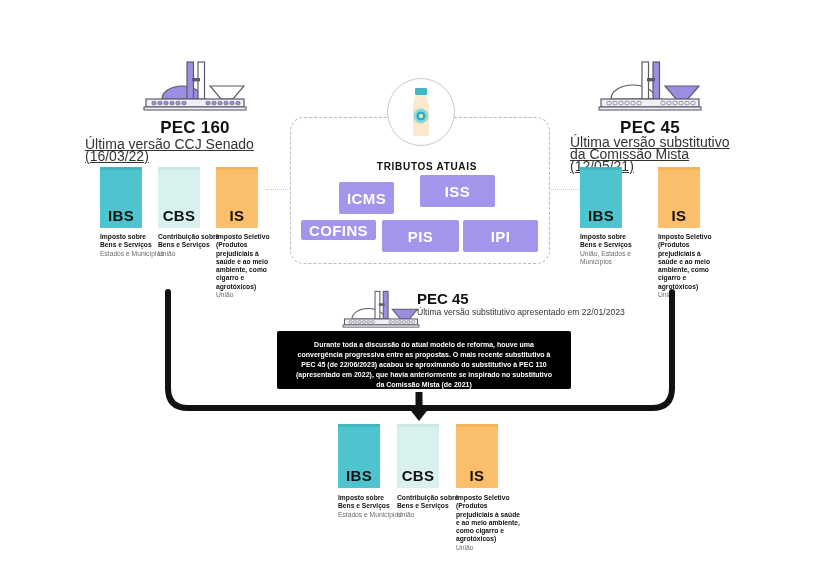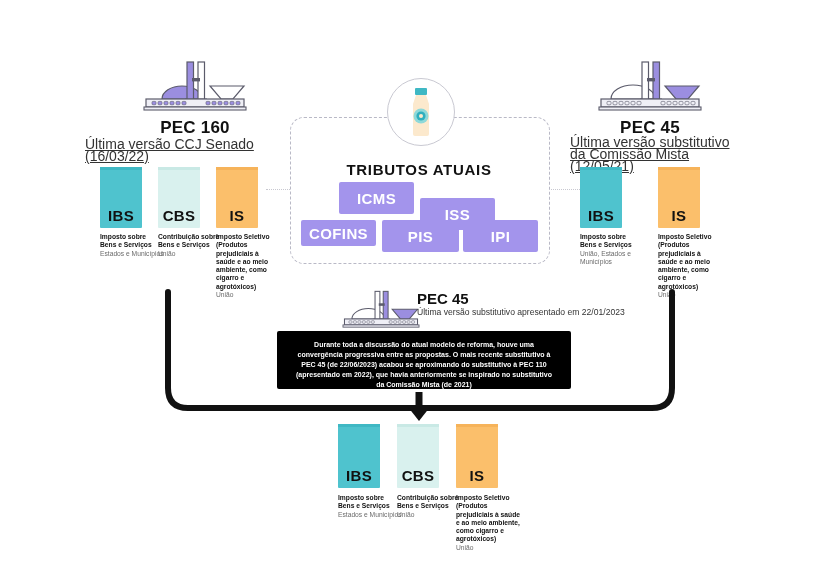--- a/index.html
+++ b/index.html
@@ -40,21 +40,21 @@
   }
   .desc .bold{font-weight:bold;}
   .desc .light{color:#6b6b6b;font-weight:400;display:block;}
 
   
   .dashed-panel{
     position:absolute;border:1.4px dashed #b9b9c6;border-radius:14px;background:#fff;
   }
   .tributos-title{
     position:absolute;left:0;right:0;text-align:center;
-    font-size:15px;font-weight:bold;letter-spacing:.7px;color:#111;
+    font-size:10px;font-weight:bold;letter-spacing:.7px;color:#111;padding-left:8px;
   }
   .tax-box{
     position:absolute;background:#a394ec;border-radius:2px;
     color:#ffffff;font-weight:bold;display:flex;align-items:center;justify-content:center;
     font-size:15px;letter-spacing:.4px;
   }
   .bottle-circle{
     position:absolute;border:1.3px solid #c9c9d2;border-radius:50%;background:#fff;
   }
 
@@ -145,23 +145,23 @@
       <rect x="27" y="9" width="12" height="7" rx="1" fill="#3FB8C4"></rect>
       <path d="M28 16 L38 16 L41 25 L41 55 Q41 57 39 57 L27 57 Q25 57 25 55 L25 25 Z" fill="#FCE9CD"></path>
       <circle cx="33" cy="37" r="7.5" fill="#8FD9D9"></circle>
       <circle cx="33" cy="37" r="4.6" fill="#2FAFBE"></circle>
       <circle cx="33" cy="37" r="2" fill="#FCE9CD"></circle>
     </svg>
   </div>
 
   <div class="tributos-title" style="left:290px;top:161px;width:258px;">TRIBUTOS ATUAIS</div>
 
-  <div class="tax-box" style="left:339px;top:182px;width:75px;height:32px;">ICMS</div>
-  <div class="tax-box" style="left:420px;top:198px;width:75px;height:32px;">ISS</div>
-  <div class="tax-box" style="left:301px;top:220px;width:75px;height:26px;">COFINS</div>
+  <div class="tax-box" style="left:339px;top:182px;width:55px;height:32px;">ICMS</div>
+  <div class="tax-box" style="left:420px;top:175px;width:75px;height:32px;">ISS</div>
+  <div class="tax-box" style="left:301px;top:220px;width:75px;height:20px;">COFINS</div>
   <div class="tax-box" style="left:382px;top:220px;width:77px;height:32px;">PIS</div>
   <div class="tax-box" style="left:463px;top:220px;width:75px;height:32px;">IPI</div>
 
   <div class="abs" style="left:595px;top:58px;">
     <svg class="congress" width="110" height="58" viewBox="0 0 110 58" aria-hidden="true">
       <path d="M16 41 A22 14 0 0 1 60 41 Z" fill="#ffffff" stroke="#5b5b6b" stroke-width="1.2"></path>
       <rect x="47" y="4" width="6.5" height="38" fill="#ffffff" stroke="#5b5b6b" stroke-width="1.2"></rect>
       <rect x="58" y="4" width="6.5" height="38" fill="#9b8ee0" stroke="#5b5b6b" stroke-width="1.2"></rect>
       <rect x="52" y="20" width="8" height="3.4" fill="#5b5b6b"></rect>
       <path d="M70 28 L104 28 L93 41 L81 41 Z" fill="#9b8ee0" stroke="#5b5b6b" stroke-width="1.2"></path>

